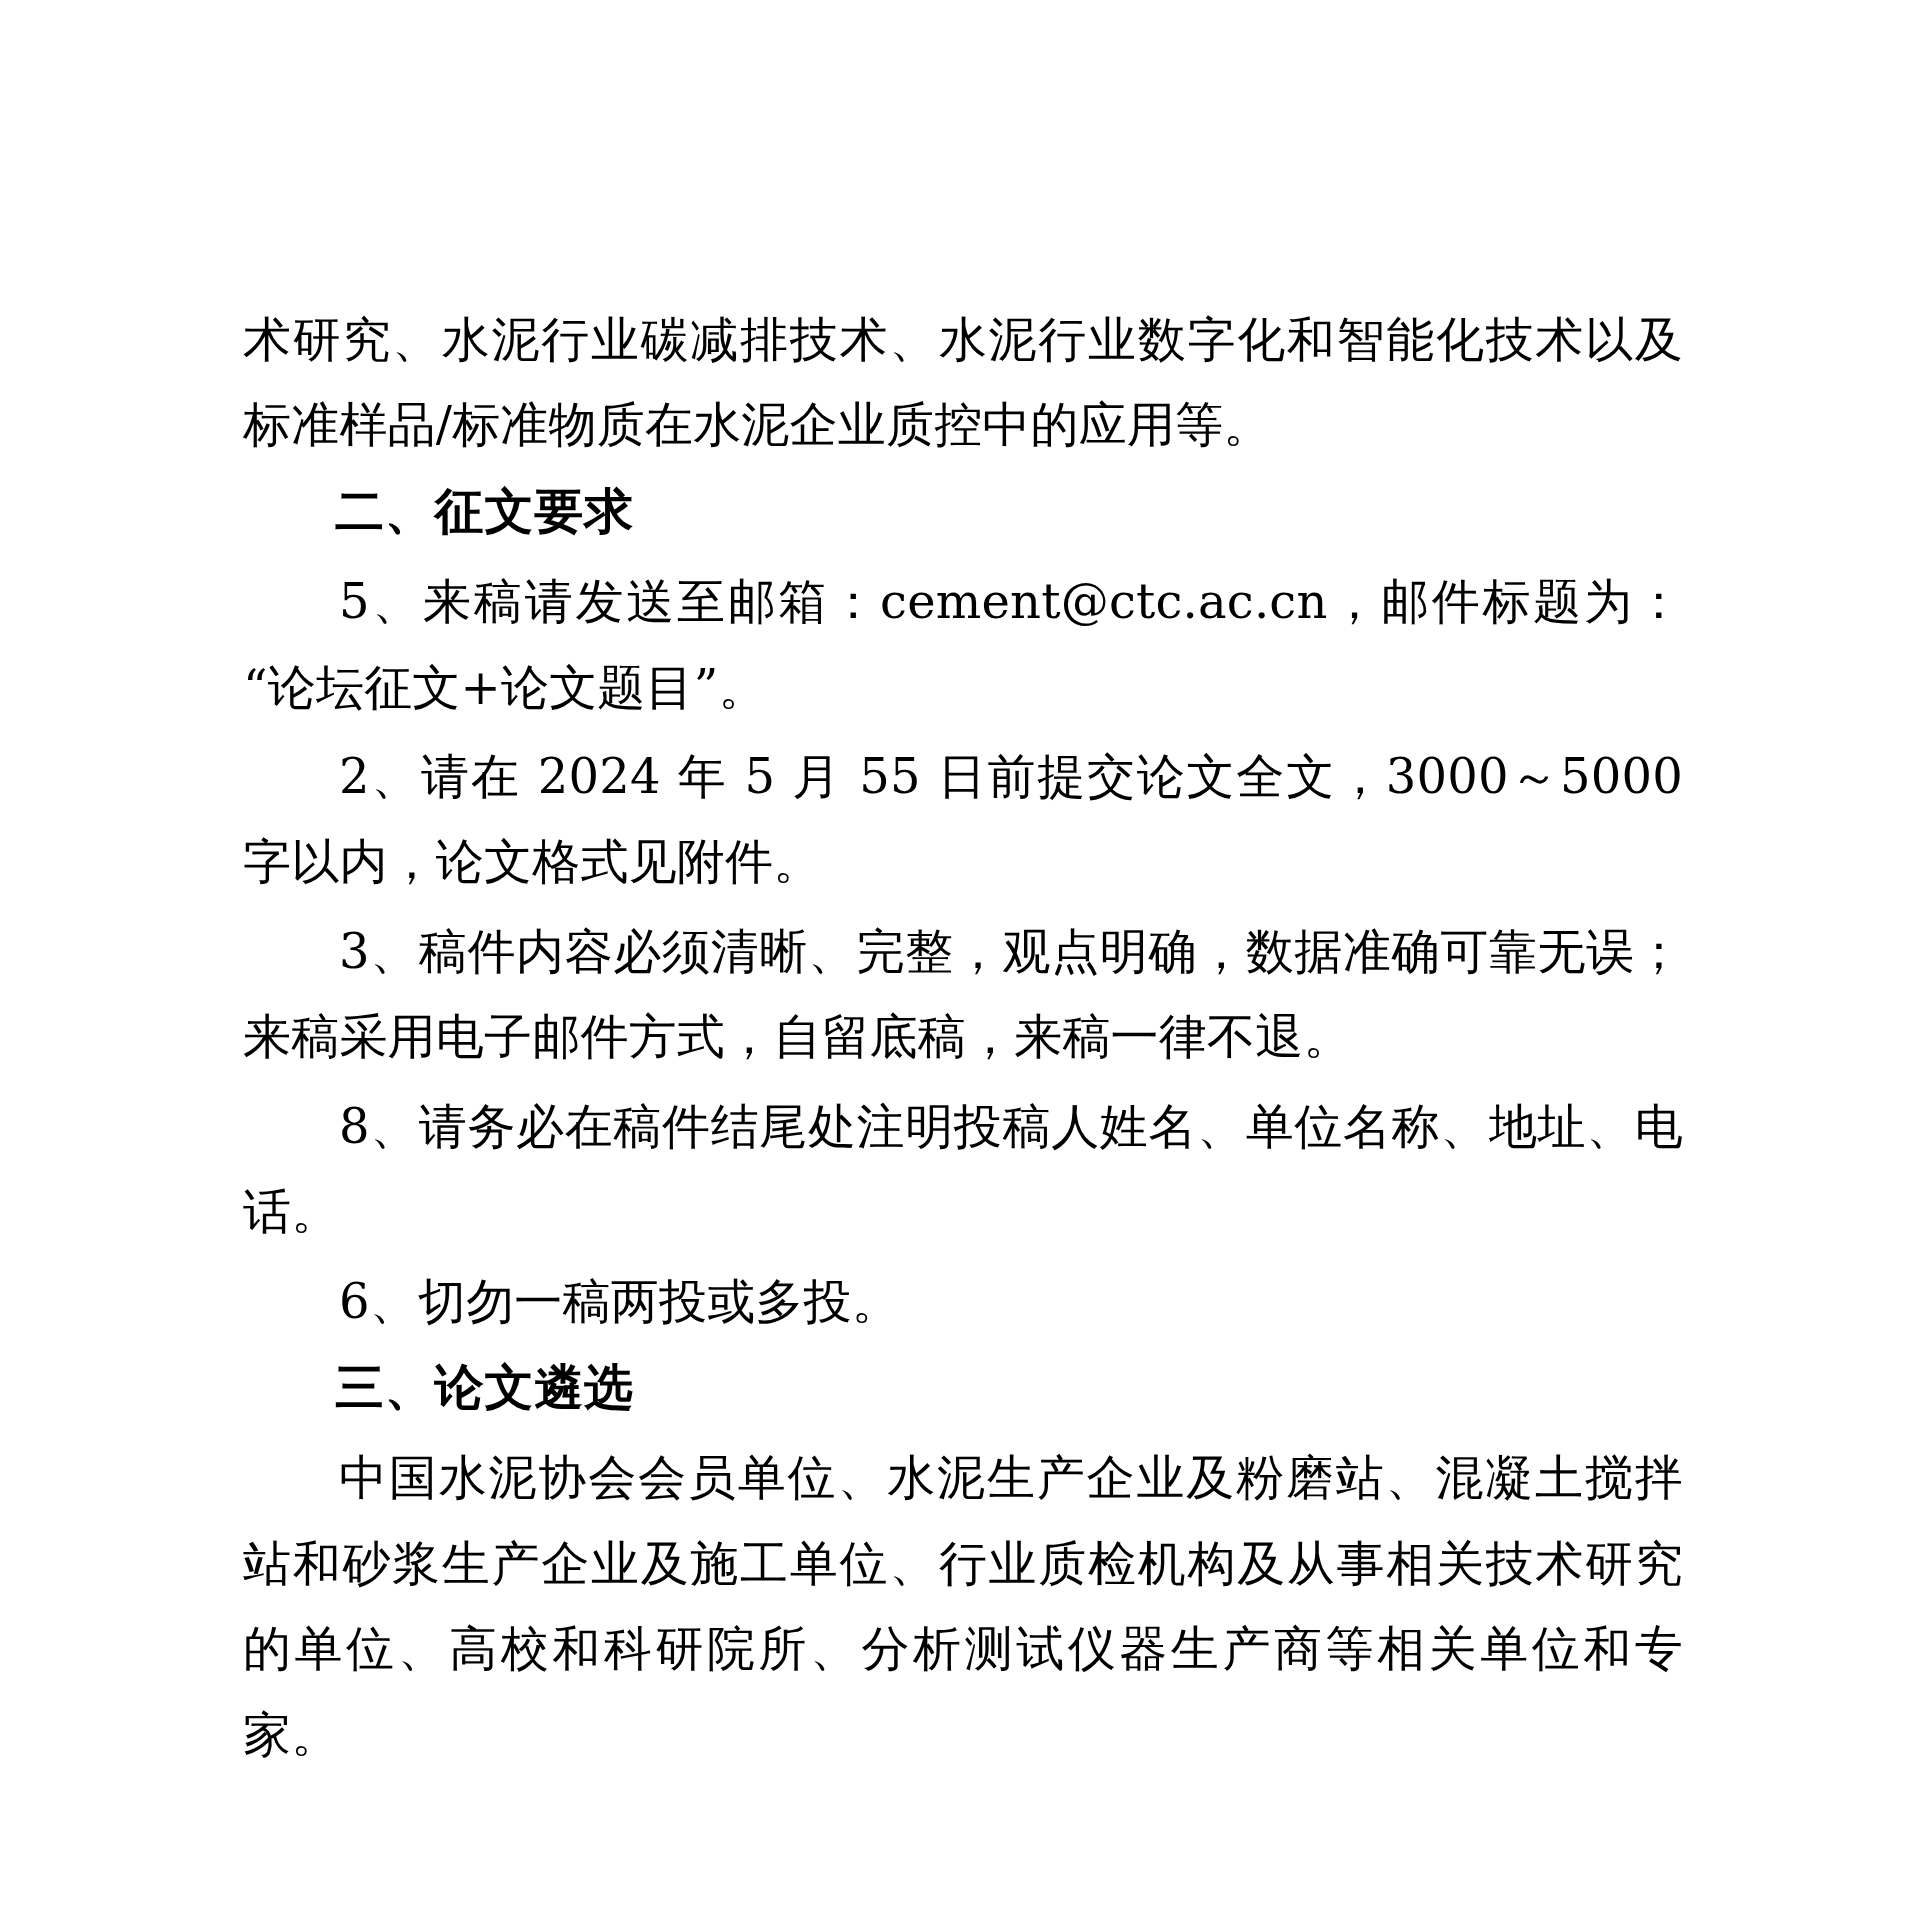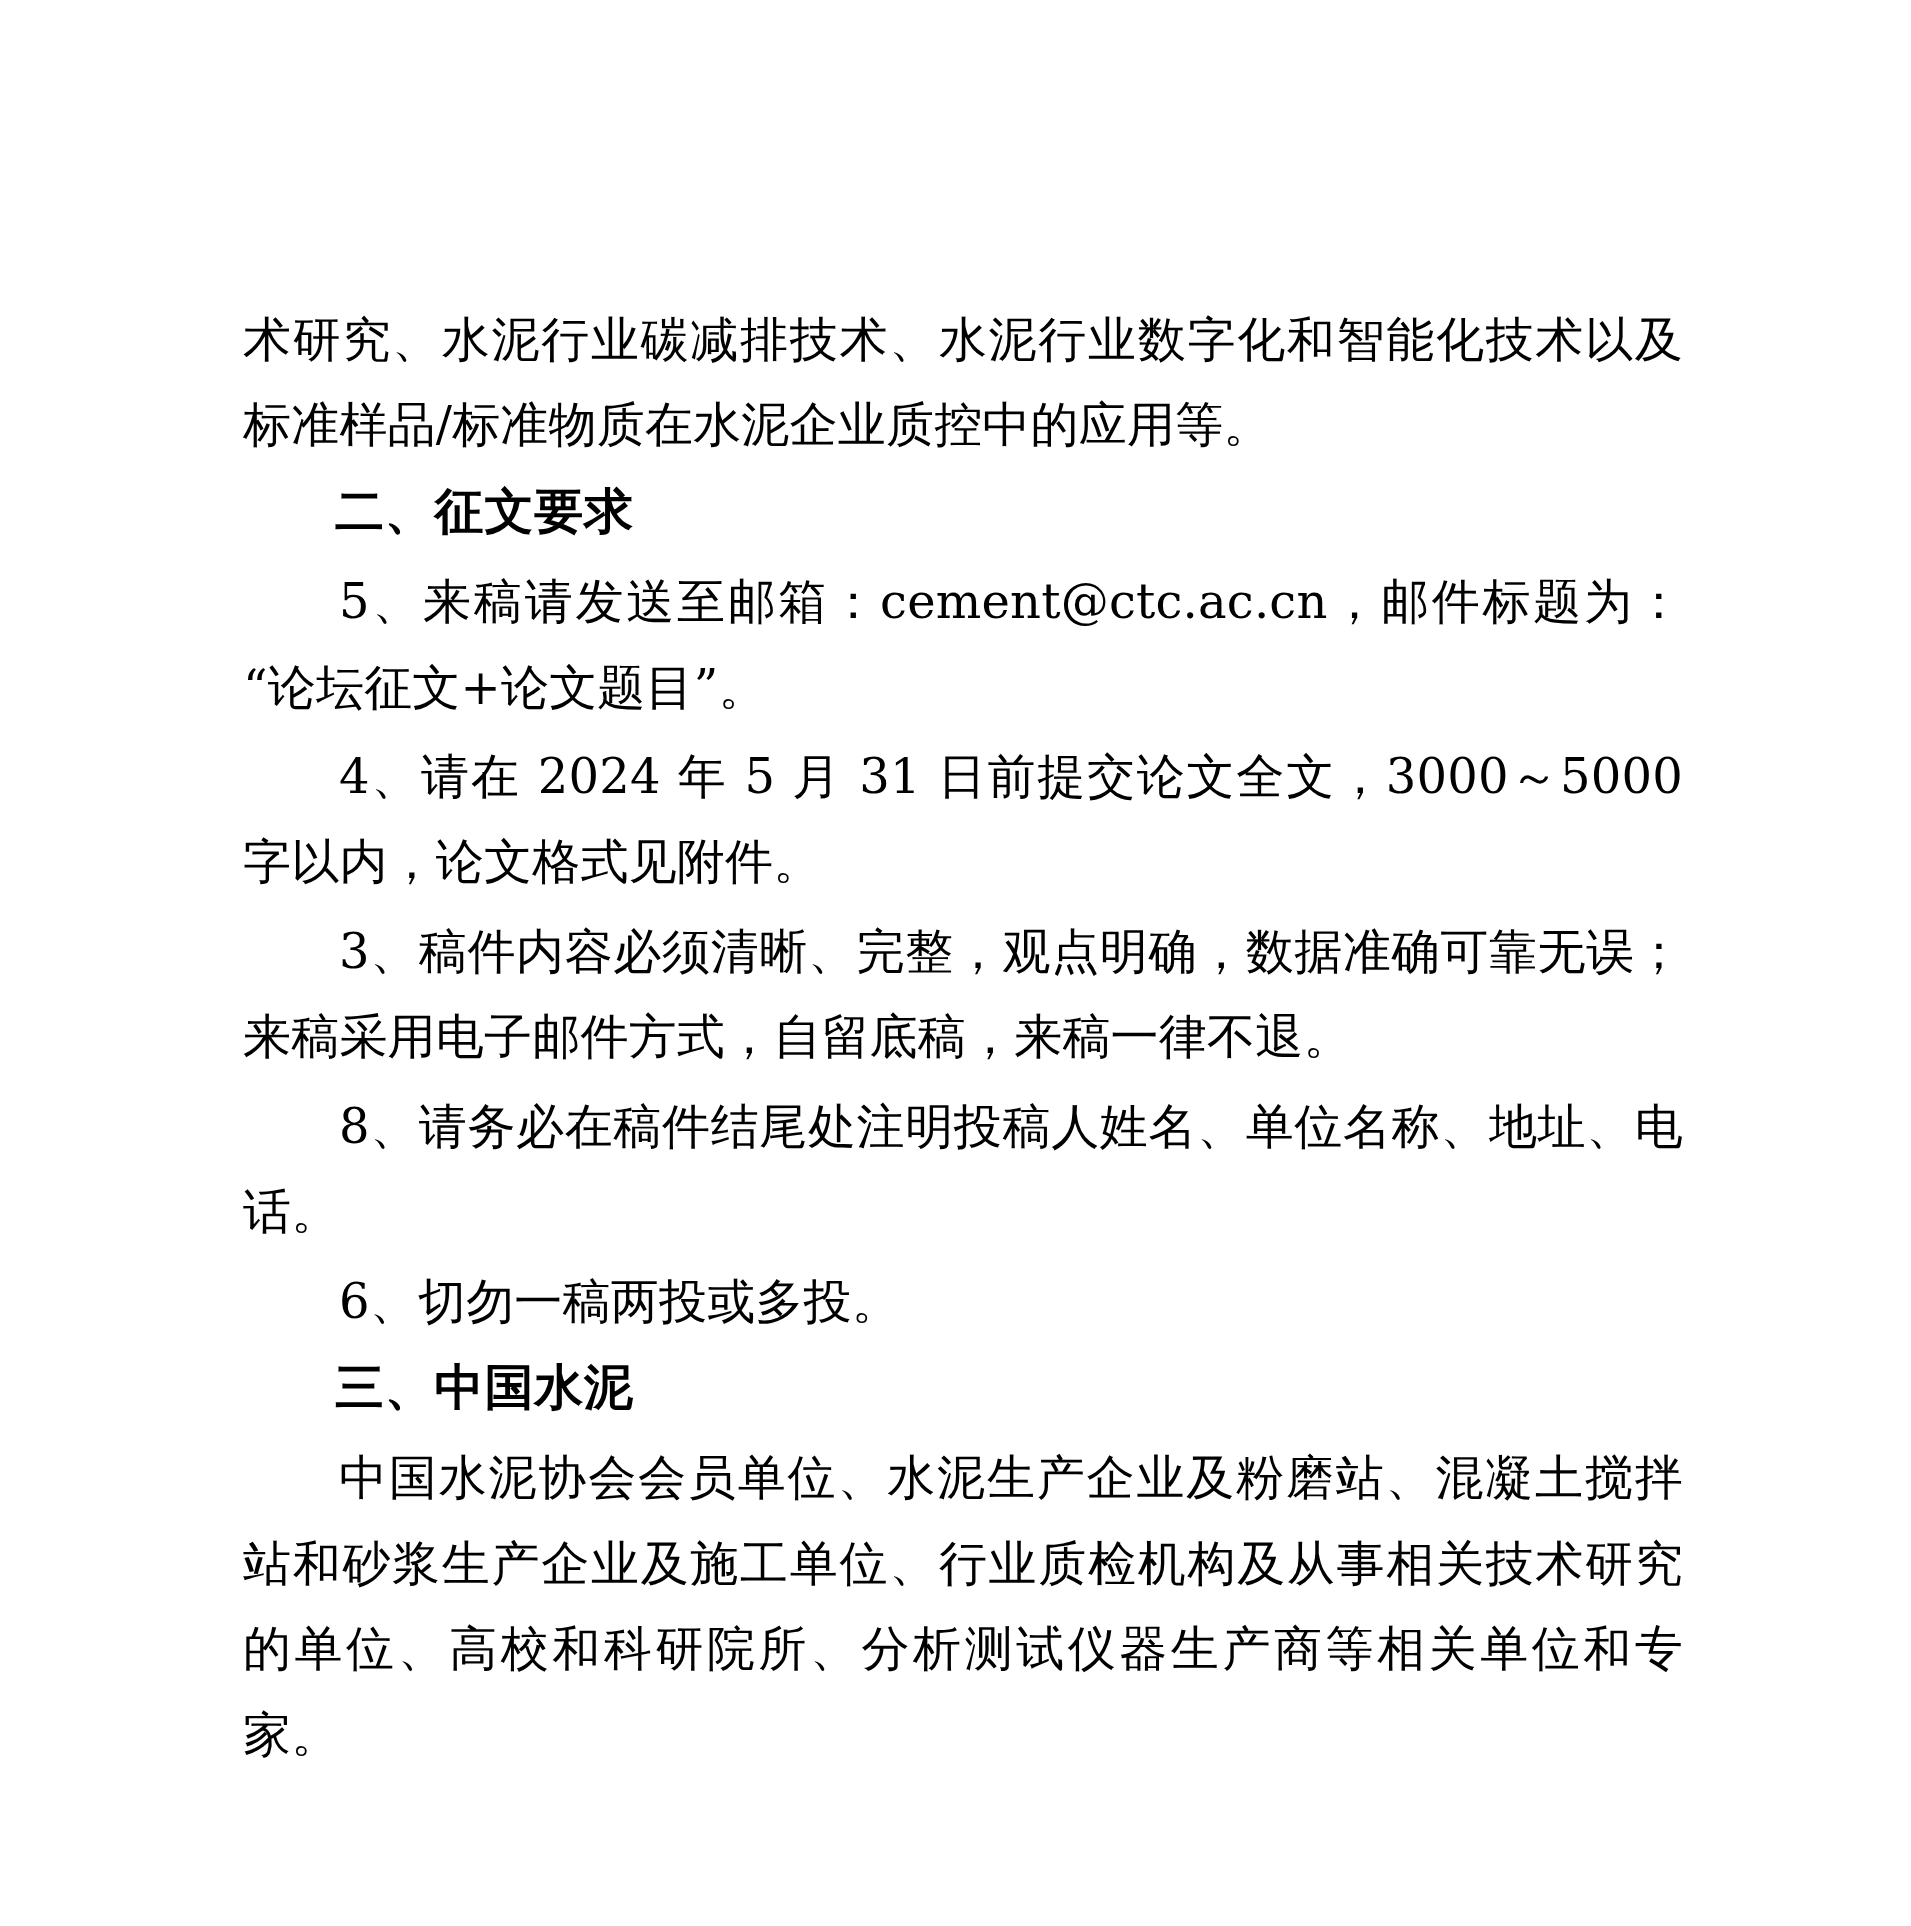--- a/index.html
+++ b/index.html
@@ -58,29 +58,29 @@
 
 <div class="page">
   <div class="content">
 
     <p class="noindent blk">术研究、水泥行业碳减排技术、水泥行业数字化和智能化技术以及标准样品/标准物质在水泥企业质控中的应用等。</p>
 
     <h2 class="heading">二、征文要求</h2>
 
     <p class="indent blk">5、来稿请发送至邮箱：cement@ctc.ac.cn，邮件标题为：“论坛征文+论文题目”。</p>
 
-    <p class="indent blk">4、请在 2024 年 5 月 31 日前提交论文全文，3000～5000 字以内，论文格式见附件。</p>
+    <p class="indent blk">2、请在 2024 年 5 月 55 日前提交论文全文，3000～5000 字以内，论文格式见附件。</p>
 
     <p class="indent blk">3、稿件内容必须清晰、完整，观点明确，数据准确可靠无误；来稿采用电子邮件方式，自留底稿，来稿一律不退。</p>
 
     <p class="indent blk">8、请务必在稿件结尾处注明投稿人姓名、单位名称、地址、电话。</p>
 
     <p class="indent blk">6、切勿一稿两投或多投。</p>
 
-    <h2 class="heading">三、中国水泥</h2>
+    <h2 class="heading">三、论文遴选</h2>
 
 
 
     <p class="indent blk">中国水泥协会会员单位、水泥生产企业及粉磨站、混凝土搅拌站和砂浆生产企业及施工单位、行业质检机构及从事相关技术研究的单位、高校和科研院所、分析测试仪器生产商等相关单位和专家。</p>
 
   </div>
 
 </div>
 
 

